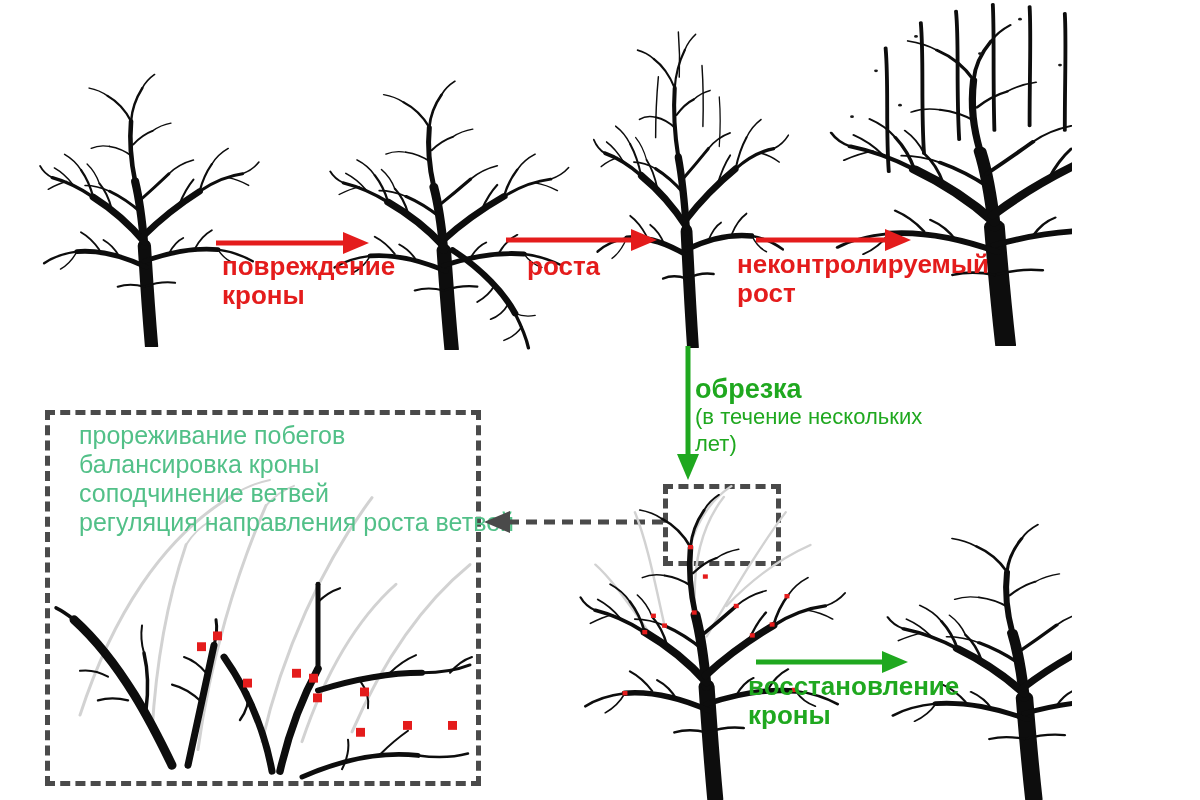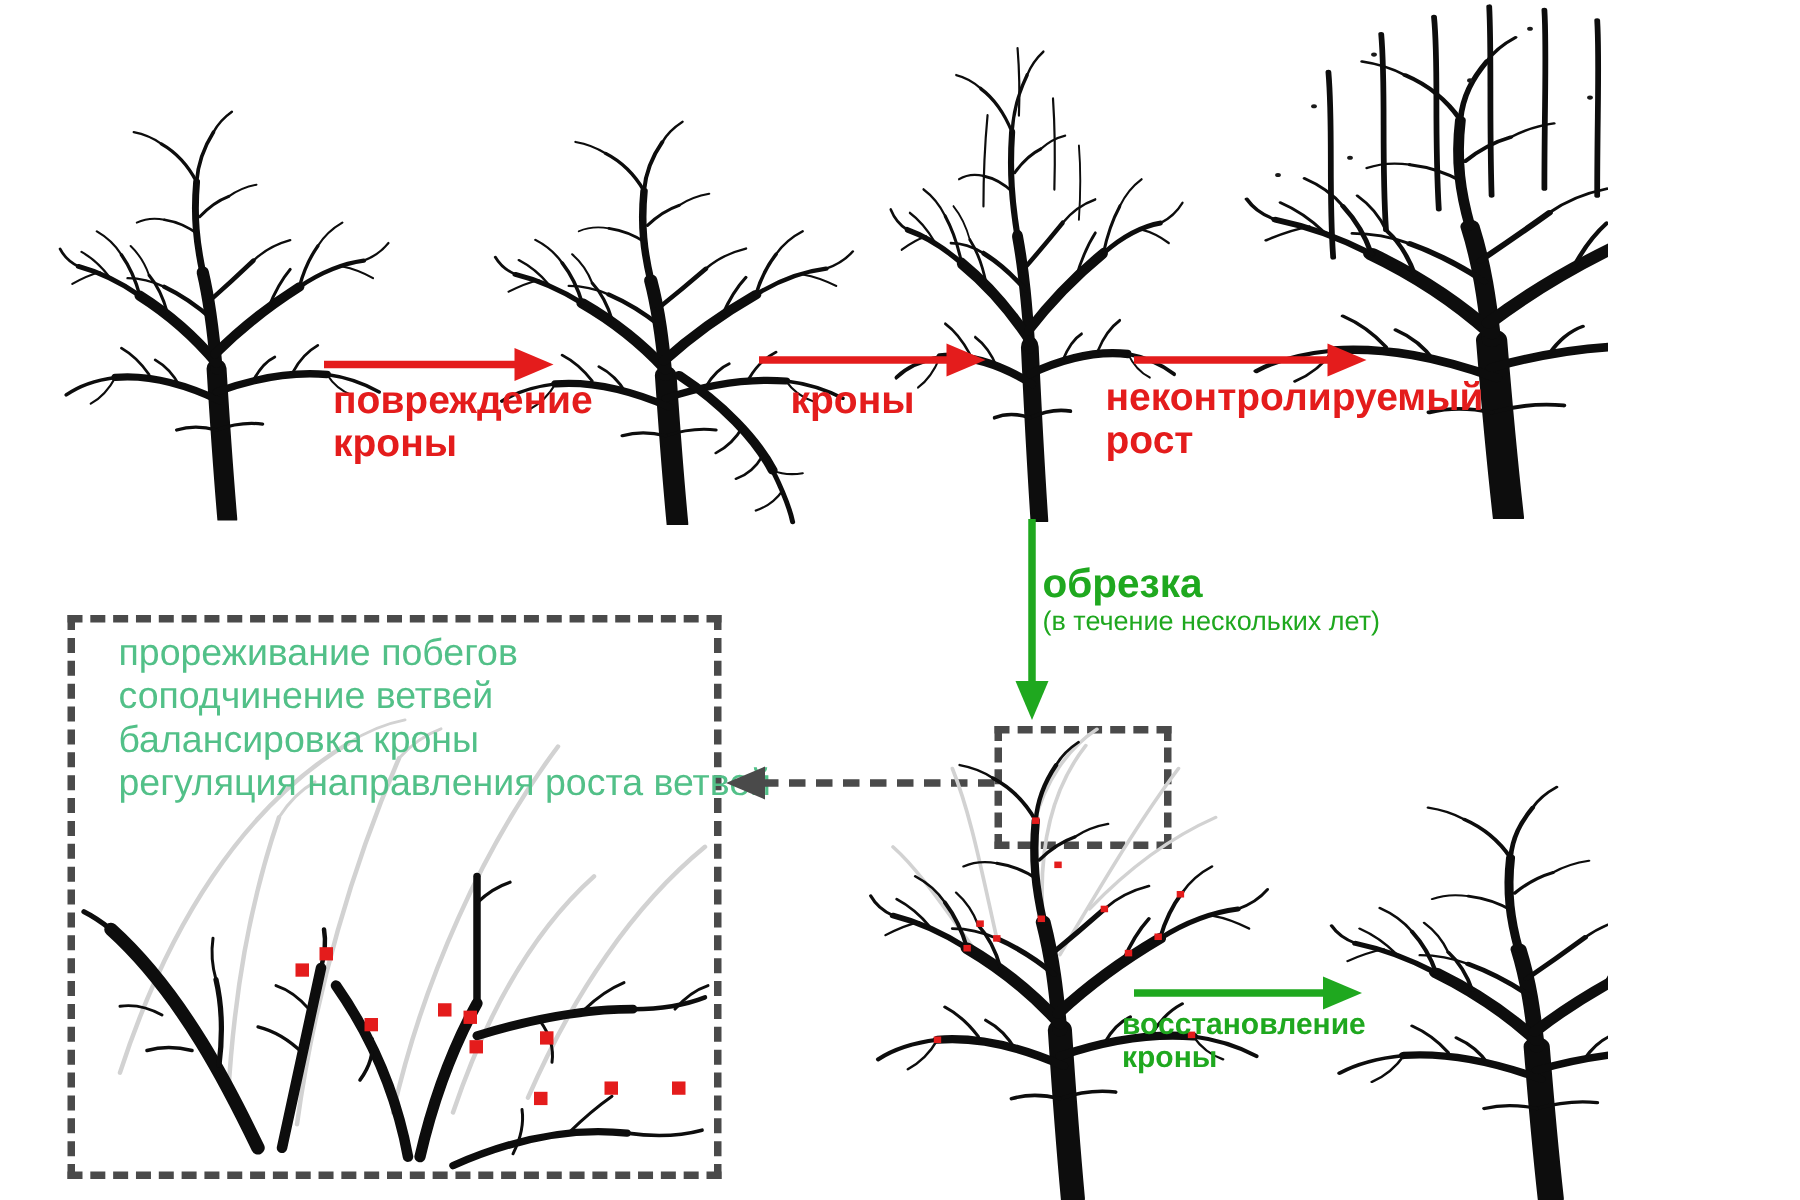--- a/index.html
+++ b/index.html
@@ -22,22 +22,22 @@
   .cut{fill:var(--arrow-red);stroke:none;}
   .dot{fill:#1a1a1a;stroke:none;}
   .redln{stroke:var(--arrow-red);stroke-width:5;}
   .redhd{fill:var(--arrow-red);stroke:none;}
   .grnln{stroke:var(--arrow-green);stroke-width:5;}
   .grnhd{fill:var(--arrow-green);stroke:none;}
   .dashln{stroke:var(--dash-gray);stroke-width:5;stroke-dasharray:11 7;}
   .dashhd{fill:var(--dash-gray);stroke:none;}
   .lbl{font-weight:bold;line-height:1.12;}
   .red{color:var(--arrow-red);font-size:26px;}
-  .grn{color:var(--arrow-green);font-size:20px;}
-  .note{color:var(--arrow-green);font-size:18px;font-weight:normal;line-height:1.2;}
+  .grn{color:var(--arrow-green);font-size:26px;}
+  .note{color:var(--arrow-green);font-size:22px;font-weight:normal;line-height:1.2;}
   .center{}
   .bigbox{
     left:45px;top:410px;width:436px;height:376px;
     border:5px dashed var(--dash-gray);box-sizing:border-box;background:transparent;
   }
   .smallbox{
     left:663px;top:484px;width:118px;height:82px;
     border:5px dashed var(--dash-gray);box-sizing:border-box;
   }
   .tech{
@@ -156,21 +156,21 @@
   <svg class="abs" style="left:216px;top:231px" width="154" height="24">
     <line class="redln" x1="0" y1="12" x2="130" y2="12"></line>
     <polygon class="redhd" points="127,1 153,12 127,23"></polygon>
   </svg>
   <div class="abs lbl red" style="left:222px;top:252px;width:190px">повреждение кроны</div>
 
   <svg class="abs" style="left:506px;top:228px" width="152" height="24">
     <line class="redln" x1="0" y1="12" x2="128" y2="12"></line>
     <polygon class="redhd" points="125,1 151,12 125,23"></polygon>
   </svg>
-  <div class="abs lbl red" style="left:527px;top:252px">кроны</div>
+  <div class="abs lbl red" style="left:527px;top:252px">роста</div>
 
   <svg class="abs" style="left:756px;top:228px" width="156" height="24">
     <line class="redln" x1="0" y1="12" x2="132" y2="12"></line>
     <polygon class="redhd" points="129,1 155,12 129,23"></polygon>
   </svg>
   <div class="abs lbl red" style="left:737px;top:250px;width:250px">неконтролируемый рост</div>
 
   <svg class="abs" style="left:674px;top:346px" width="28" height="136">
     <line class="grnln" x1="14" y1="0" x2="14" y2="110"></line>
     <polygon class="grnhd" points="3,108 25,108 14,134"></polygon>
@@ -227,22 +227,22 @@
         <rect class="cut" x="259" y="263" width="9" height="9"></rect>
         <rect class="cut" x="263" y="283" width="9" height="9"></rect>
         <rect class="cut" x="310" y="277" width="9" height="9"></rect>
         <rect class="cut" x="306" y="318" width="9" height="9"></rect>
         <rect class="cut" x="353" y="311" width="9" height="9"></rect>
         <rect class="cut" x="398" y="311" width="9" height="9"></rect>
       </g>
     </svg>
     <div class="tech">
       <div>прореживание побегов</div>
+      <div>балансировка кроны</div>
       <div>соподчинение ветвей</div>
-      <div>балансировка кроны</div>
       <div>регуляция направления роста ветвей</div>
     </div>
   </div>
 
   <svg class="abs" style="left:482px;top:508px" width="186" height="28">
     <line class="dashln" x1="26" y1="14" x2="186" y2="14"></line>
     <polygon class="dashhd" points="28,3 2,14 28,25"></polygon>
   </svg>
   <div class="abs smallbox"></div>
 

